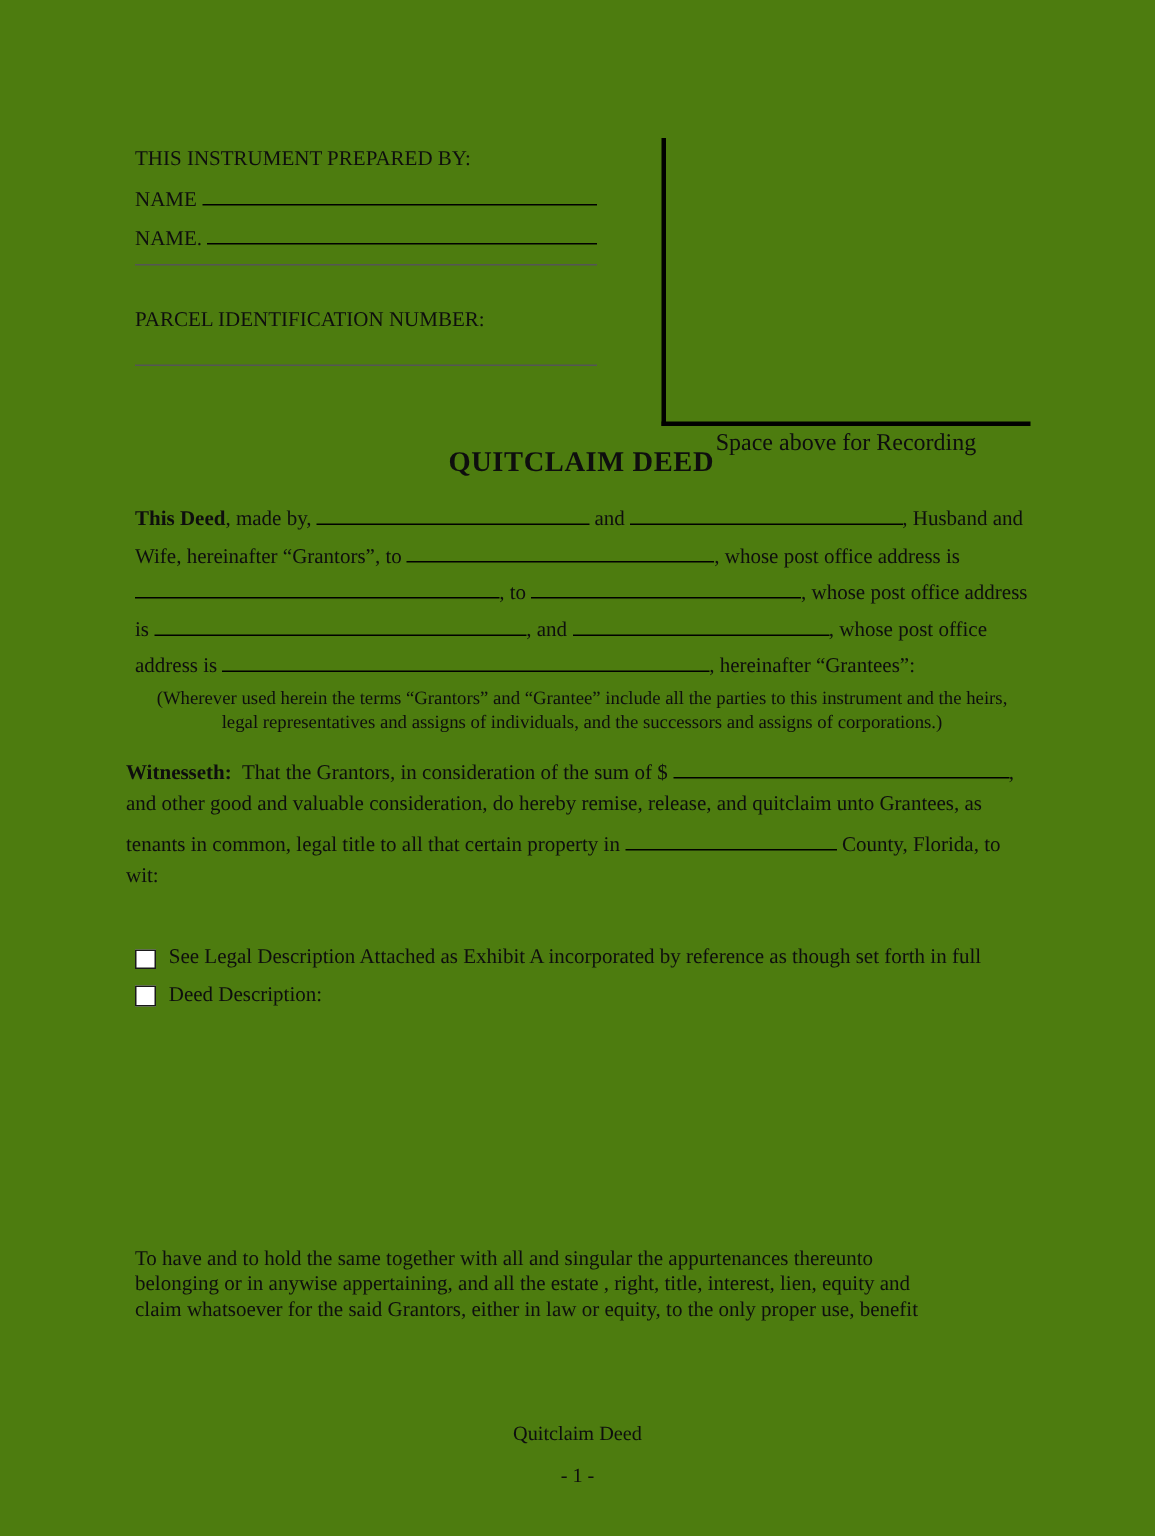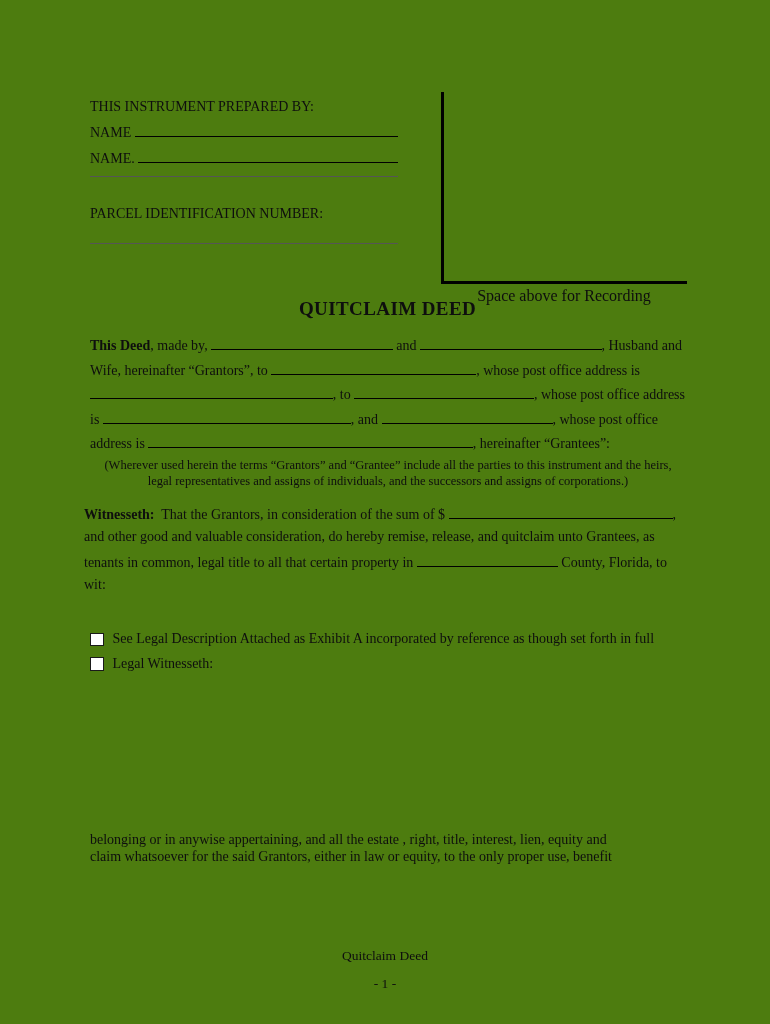--- a/index.html
+++ b/index.html
@@ -133,25 +133,26 @@
     <div class="wline">wit:</div>
   </div>
 
   <div class="abs checks">
     <div class="check-row">
       <span class="cbox"></span>
       <span>See Legal Description Attached as Exhibit A incorporated by reference as though set forth in full</span>
     </div>
     <div class="check-row">
       <span class="cbox"></span>
-      <span>Legal Witnesseth:</span>
+      <span>Deed Description:</span>
     </div>
   </div>
 
   <div class="abs habendum">
+    <div>To have and to hold the same together with all and singular the appurtenances thereunto</div>
     <div>belonging or in anywise appertaining, and all the estate , right, title, interest, lien, equity and</div>
     <div>claim whatsoever for the said Grantors, either in law or equity, to the only proper use, benefit</div>
   </div>
 
   <div class="abs footer-title">Quitclaim Deed</div>
   <div class="abs footer-page">- 1 -</div>
 
 </div>
 
 </body></html>

